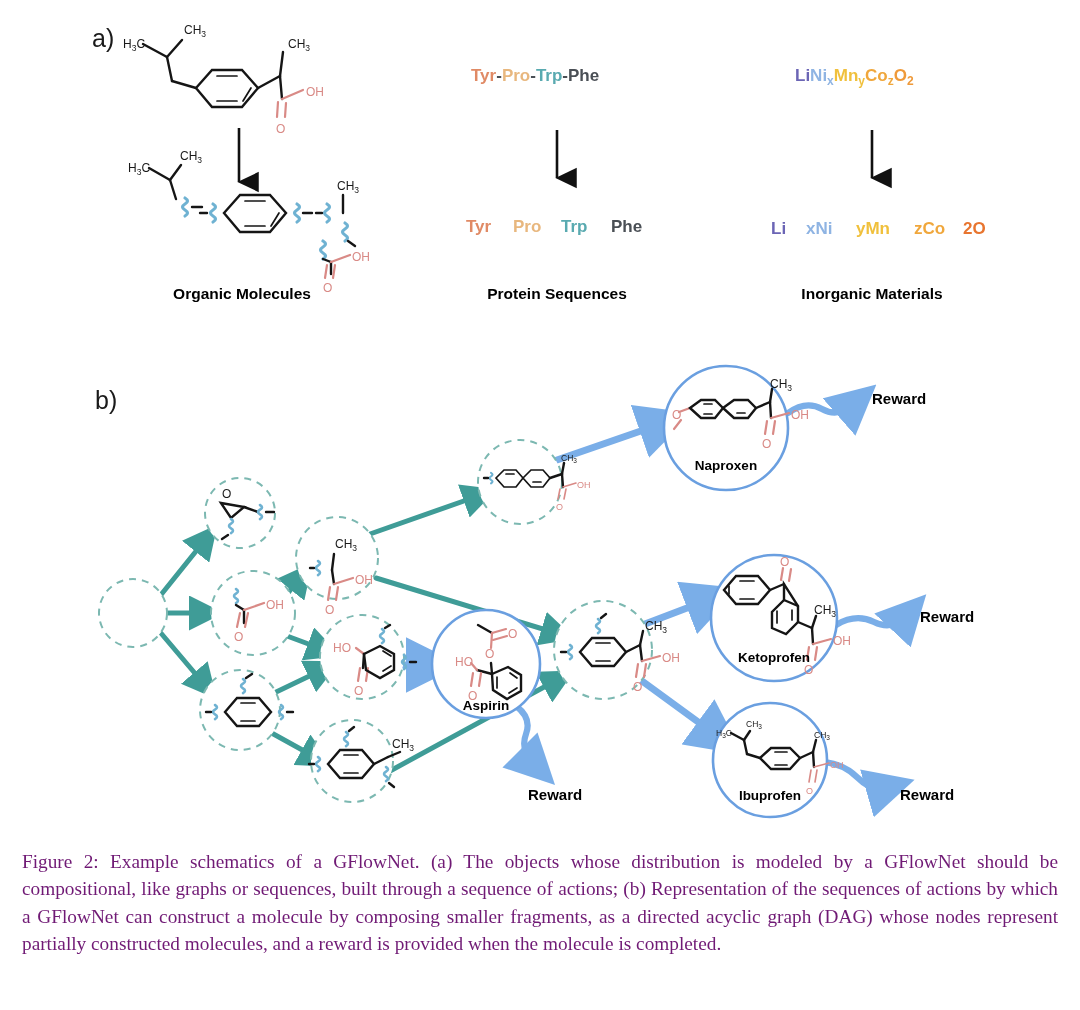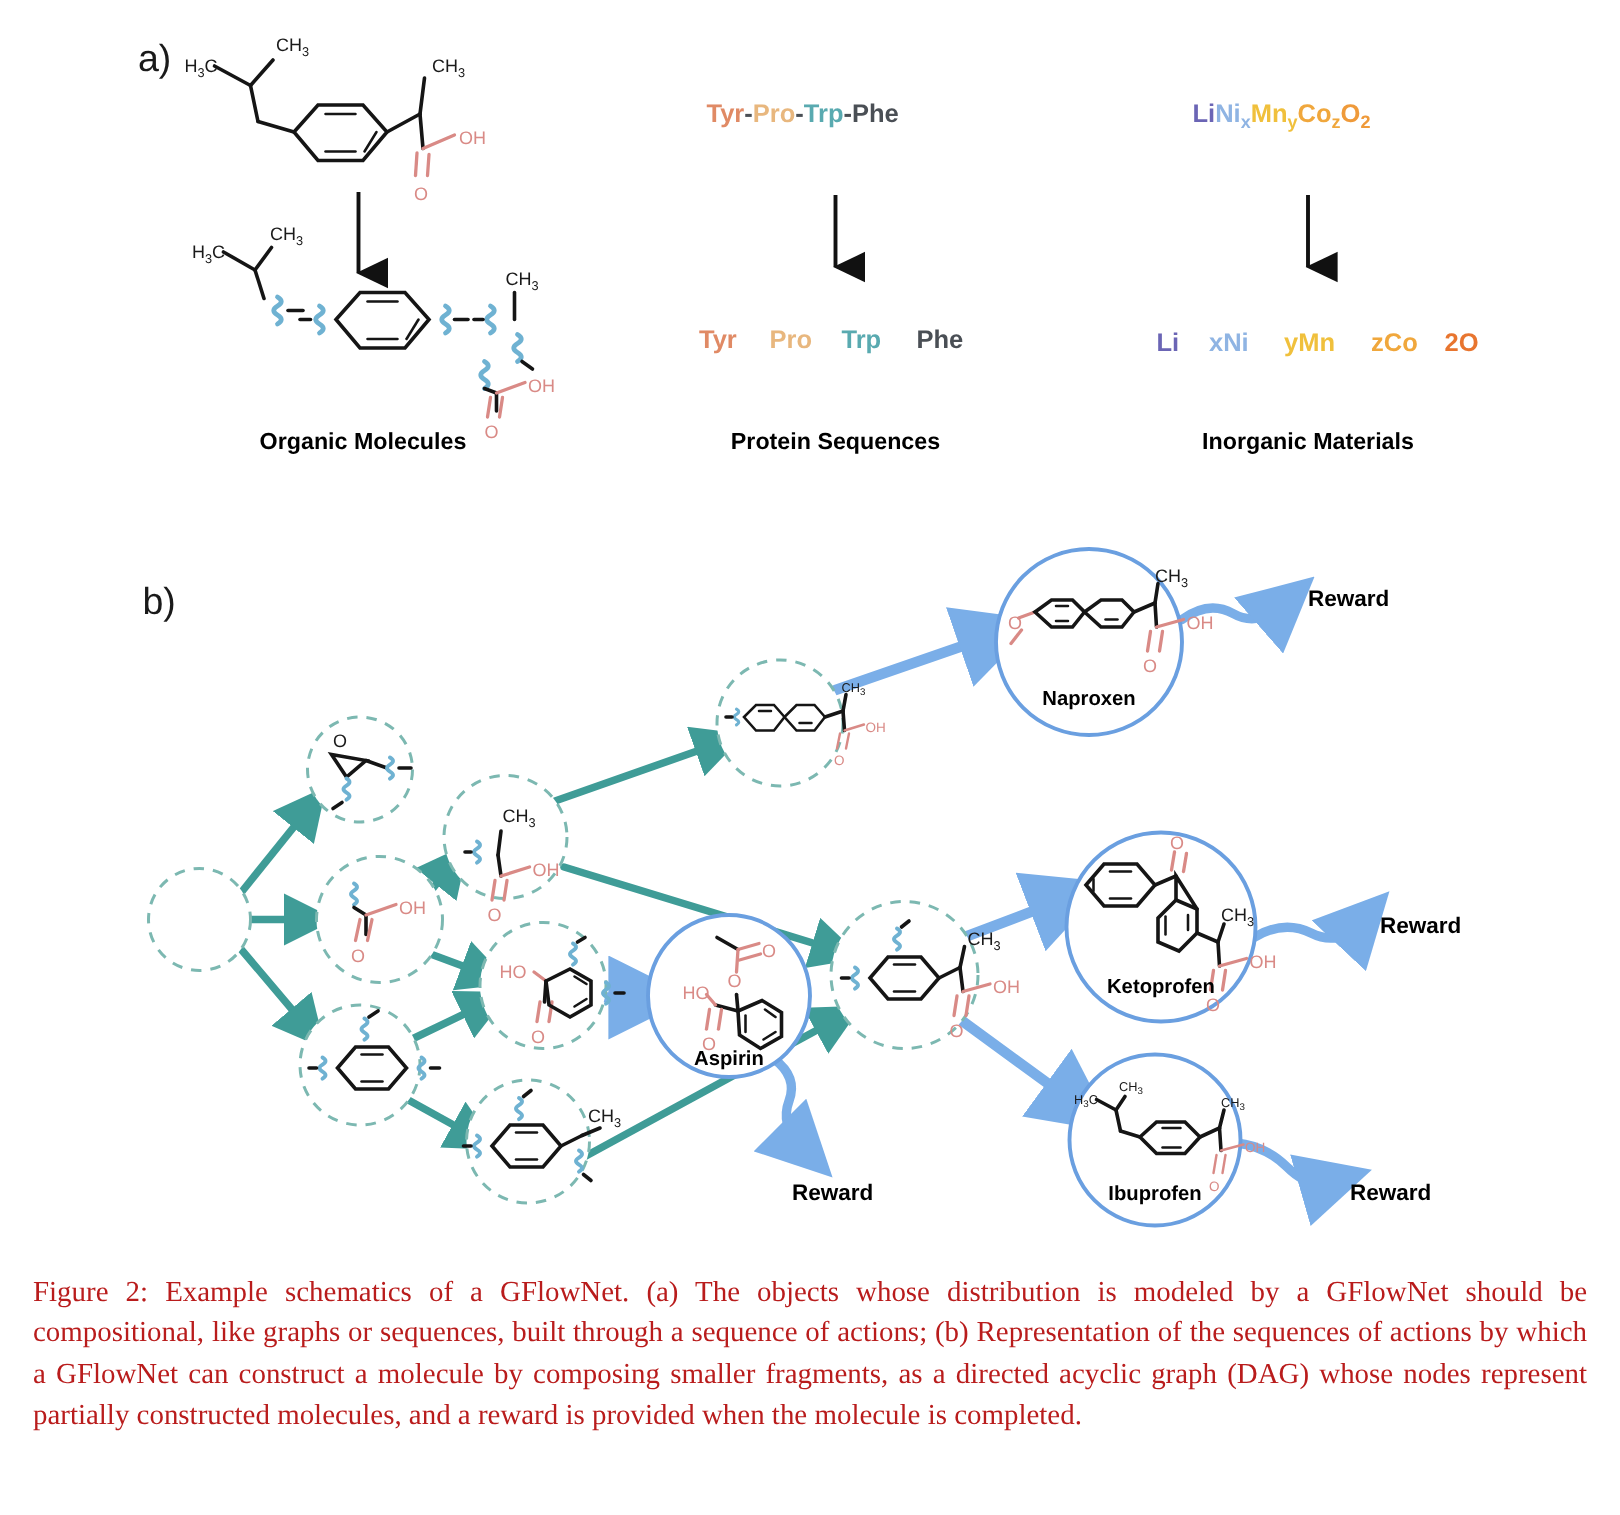--- a/index.html
+++ b/index.html
@@ -16,21 +16,21 @@
   .atom{font-family:"Liberation Sans",sans-serif;font-size:12px;fill:#1a1a1a;}
   .atom-s{font-family:"Liberation Sans",sans-serif;font-size:8.5px;fill:#1a1a1a;}
   .atom-o{font-family:"Liberation Sans",sans-serif;font-size:12px;fill:#d98a86;}
   .atom-os{font-family:"Liberation Sans",sans-serif;font-size:9px;fill:#d98a86;}
   .bond{stroke:#151515;stroke-width:2.4;fill:none;stroke-linecap:round;}
   .bond-t{stroke:#151515;stroke-width:1.7;fill:none;stroke-linecap:round;}
   .bond-o{stroke:#d98a86;stroke-width:2.2;fill:none;stroke-linecap:round;}
   .bond-os{stroke:#d98a86;stroke-width:1.6;fill:none;stroke-linecap:round;}
   .wig{stroke:#6fb2d2;fill:none;stroke-linecap:round;}
   .caption{position:absolute;left:22px;top:848px;width:1036px;
-    font-family:"Liberation Serif",serif;font-size:19.3px;line-height:1.42;color:#b91c1c;text-align:justify;}
+    font-family:"Liberation Serif",serif;font-size:19.3px;line-height:1.42;color:#701a75;text-align:justify;}
 </style>
 </head>
 <body>
 
 <div id="fig">
 
 <svg width="1080" height="845" viewBox="0 0 1080 845">
   <defs>
     <marker id="blkarrow" markerWidth="9" markerHeight="9" refX="4.5" refY="7.6" orient="auto">
       <path d="M0.6,0 L4.5,8.2 L8.4,0 Z" fill="#111"></path>

